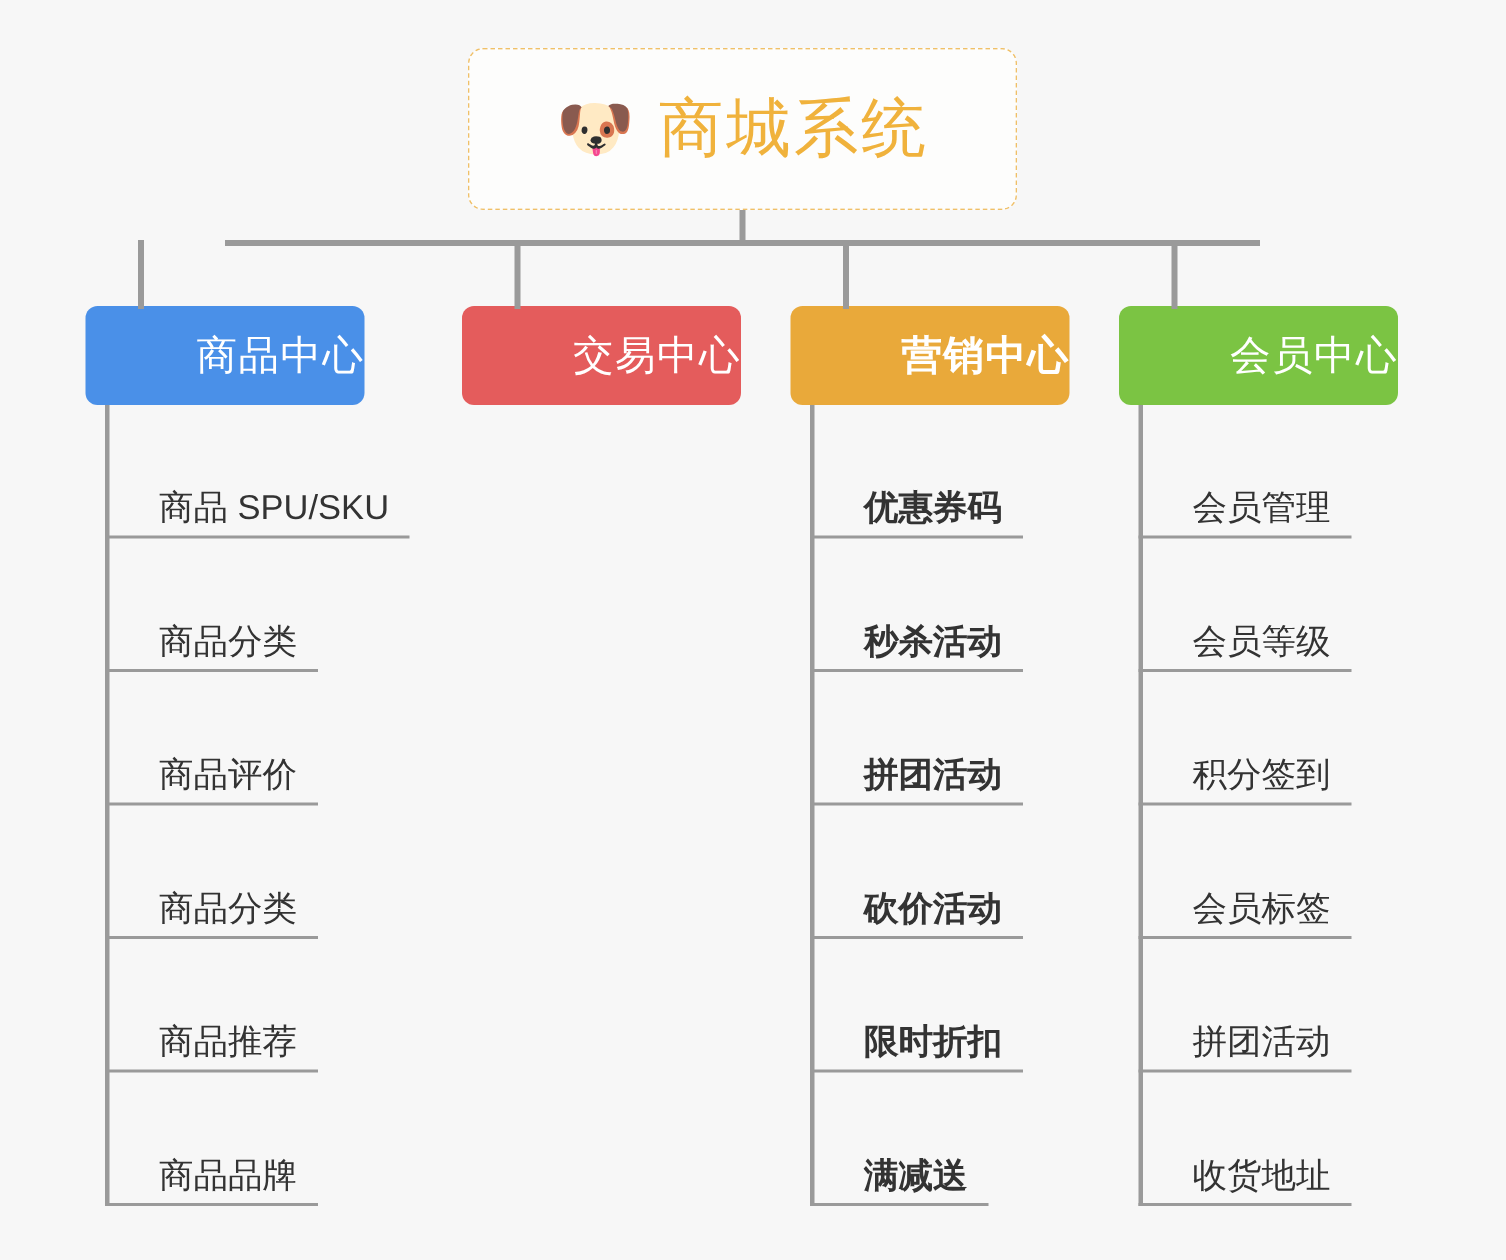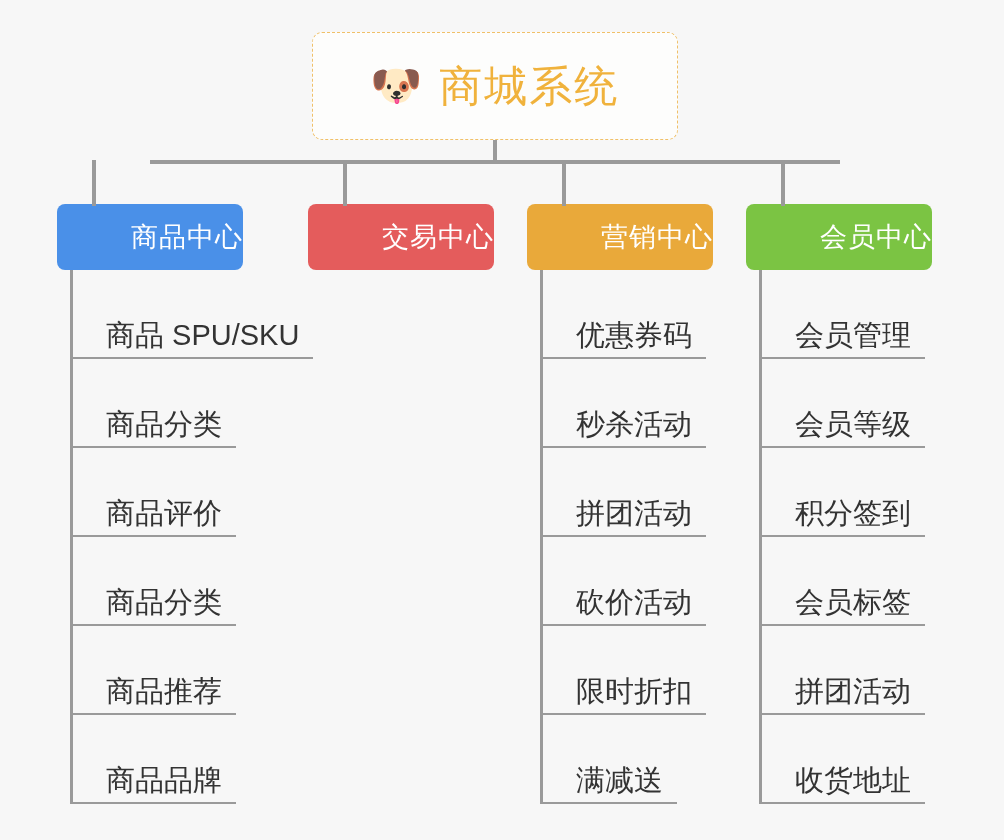--- a/index.html
+++ b/index.html
@@ -111,21 +111,21 @@
     height: 89px;
     display: flex;
     align-items: flex-end;
     box-sizing: border-box;
     padding-left: 13px;
   }
   .leaf-inner {
     display: inline-block;
     border-bottom: 2px solid #9a9a9a;
     padding: 0 14px 4px 36px;
-    font-size: 29px;
+    font-size: 23px;
     color: #333333;
     white-space: nowrap;
     line-height: 1.25;
   }
 </style>
 </head>
 <body>
 
 <div id="mindmap">
 
@@ -162,21 +162,21 @@
           <div class="leaf">
             <span class="leaf-inner">商品品牌</span>
           </div>
         </div>
       </div>
       <div class="branch" style="left: 308px;">
         <div class="branch-header" style="width: 186px; background: rgb(228, 92, 92);">
           <span>交易中心</span>
         </div>
       </div>
-      <div class="branch" style="left: 527px;">
+      <div class="branch" style="left: 527px; font-weight: bold;">
         <div class="branch-header" style="width: 186px; background: rgb(233, 169, 58);">
           <span>营销中心</span>
         </div>
         <div class="branch-body">
           <div class="spine" style="height: 534px;"></div>
           <div class="leaf">
             <span class="leaf-inner">优惠券码</span>
           </div>
           <div class="leaf">
             <span class="leaf-inner">秒杀活动</span>

